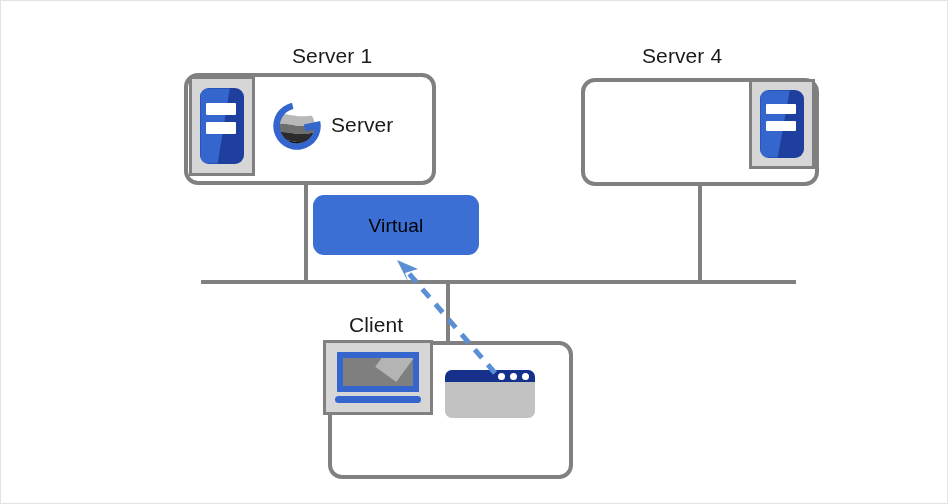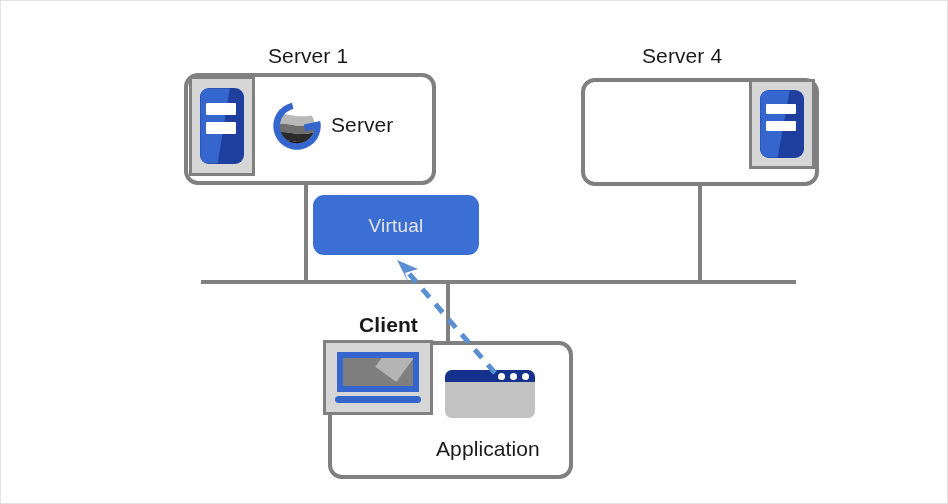--- a/index.html
+++ b/index.html
@@ -79,21 +79,21 @@
   .srv-icon .bar.b2 { top: 45%; }
 
   
   .group-logo { position: absolute; }
 
   
   .vname {
     position: absolute;
     background: #3b6fd4;
     border-radius: 11px;
-    color: #e5e5e5;
+    color: #000000;
     display: flex;
     flex-direction: row;
     align-items: center;
     justify-content: center;
     font-size: 19px;
     line-height: 25px;
     text-align: center;
     letter-spacing: 0.2px;
     box-sizing: border-box;
   }
@@ -170,25 +170,25 @@
     width: 948px;
     height: 504px;
     pointer-events: none;
   }
 </style>
 </head>
 <body>
 
 <div id="canvas">
 
-  <div class="label" style="left:267px; top:44px;">Server 1</div>
+  <div class="label" style="left:291px; top:44px;">Server 1</div>
 
   <div class="label" style="left:641px; top:44px;">Server 4</div>
 
-  <div class="label" style="left:358px; top:313px;font-weight:bold;">Client</div>
+  <div class="label" style="left:348px; top:313px;">Client</div>
 
   <div class="bus-line" style="left:200px; top:279px; width:595px; height:4px;"></div>
   <div class="bus-line" style="left:303px; top:183px; width:4px; height:98px;"></div>
   <div class="bus-line" style="left:697px; top:185px; width:4px; height:96px;"></div>
   <div class="bus-line" style="left:445px; top:281px; width:4px; height:62px;"></div>
 
   <div class="node-box" style="left:183px; top:72px; width:252px; height:112px;"></div>
 
   <div class="srv-icon" style="left:188px; top:75px; width:66px; height:100px;">
     <div class="chip">
@@ -239,20 +239,19 @@
   </div>
 
   <div class="appwin" style="left:444px; top:369px; width:90px; height:48px;">
     <div class="titlebar">
       <span class="dot"></span>
       <span class="dot"></span>
       <span class="dot"></span>
     </div>
   </div>
 
-  <div class="label" style="left:435px; top:437px;">Application</div>
 
   <svg class="arrow-layer">
     <line x1="494" y1="372" x2="404" y2="268" stroke="#5b8fd4" stroke-width="5" stroke-dasharray="11 9" stroke-linecap="butt"></line>
     <polygon points="396,259 417,268 404,272 408,283" fill="#5b8fd4"></polygon>
   </svg>
 
 </div>
 
 </body></html>

